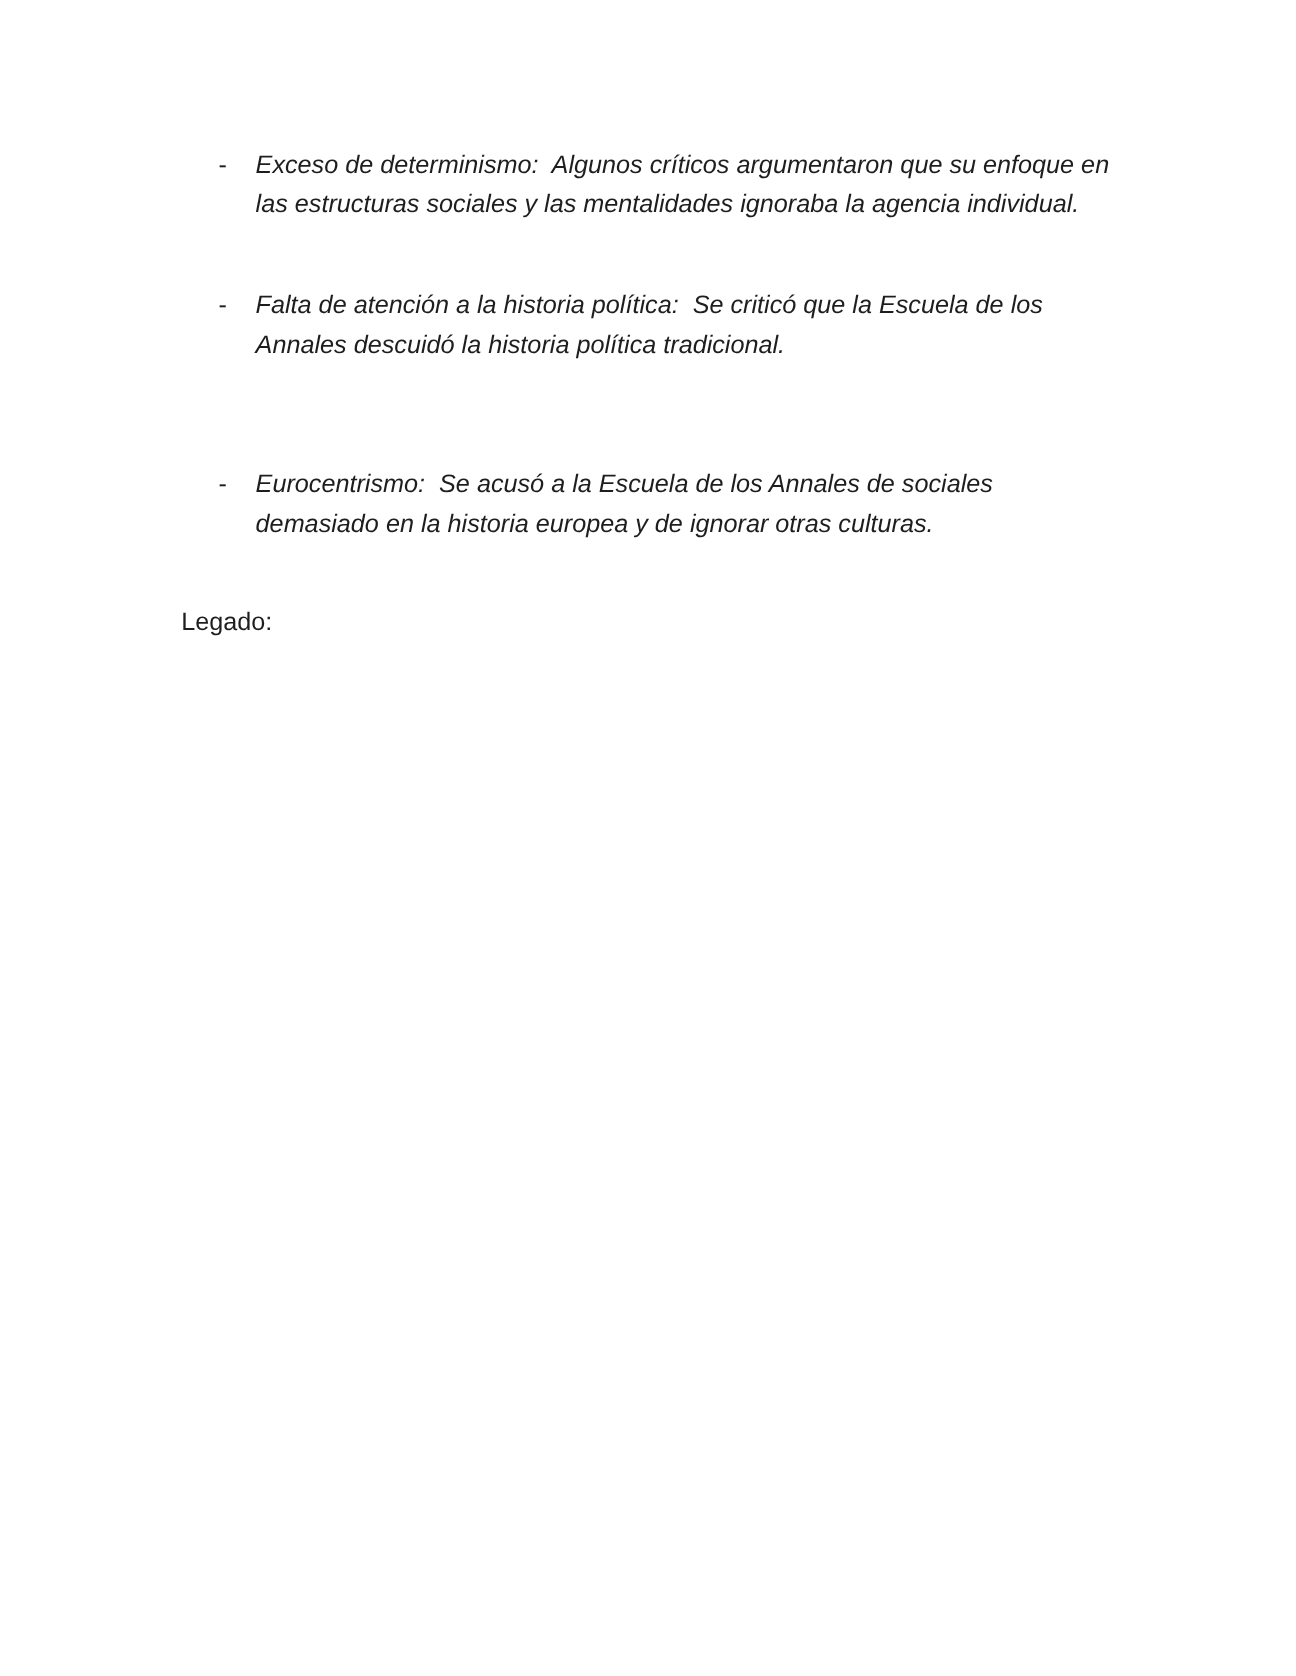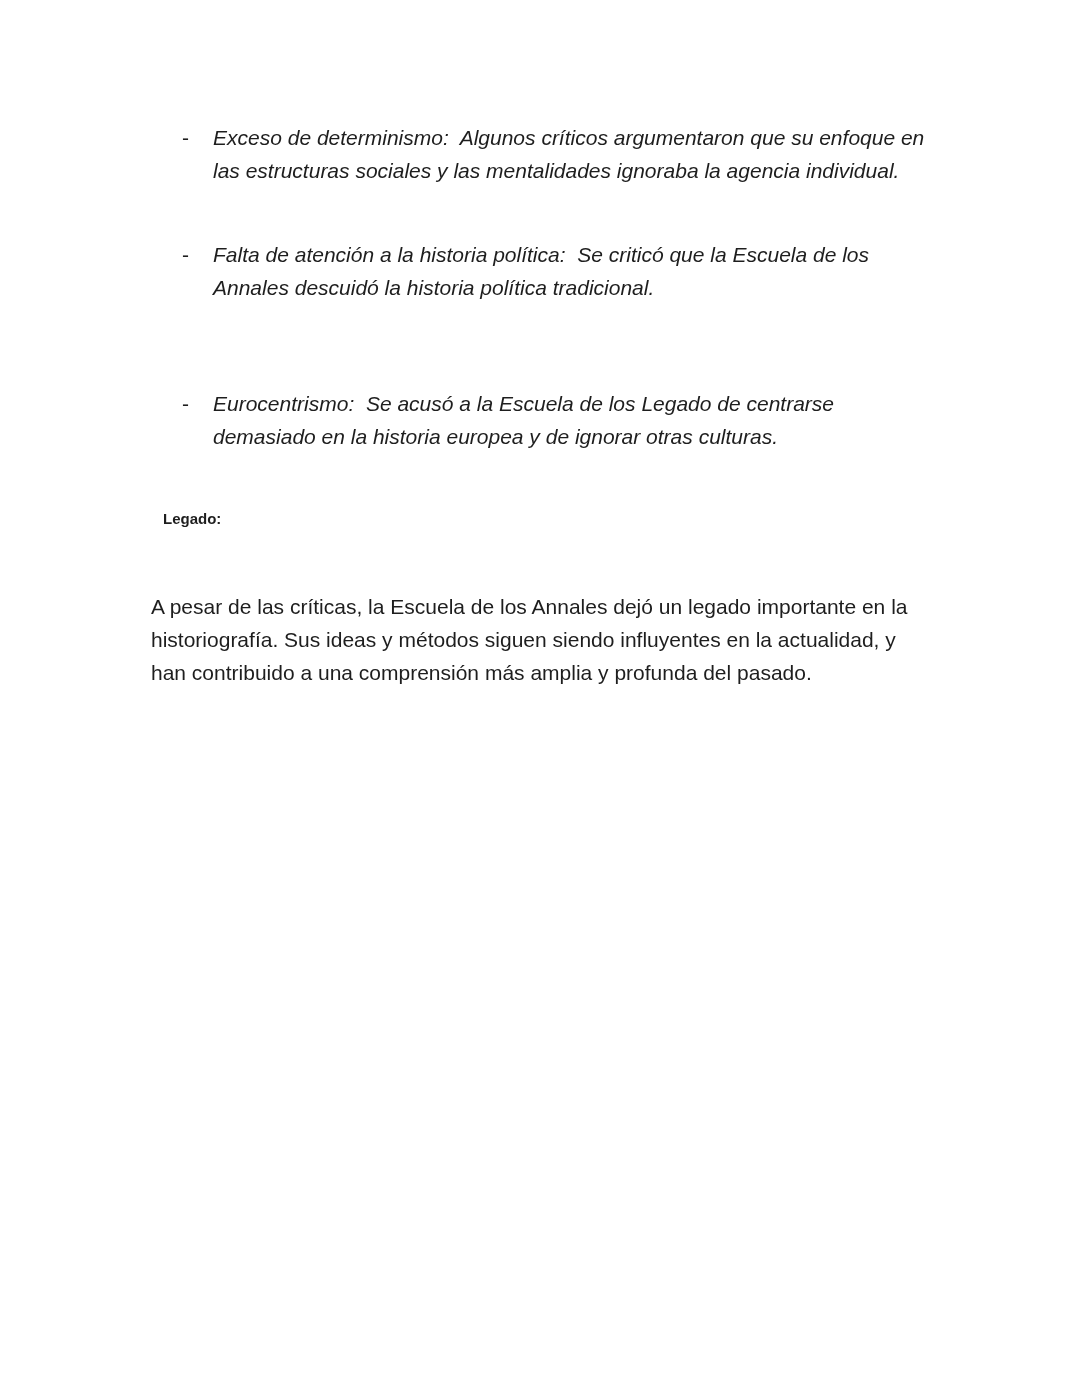--- a/index.html
+++ b/index.html
@@ -38,23 +38,23 @@
     box-sizing: border-box;
     padding-left: 31px;
   }
   .bullet-text {
     flex: 0 1 auto;
     max-width: 719px;
     white-space: pre-wrap;
     font-style: italic;
   }
   .section-heading {
-    margin: 0 0 55px 12px;
-    font-size: 15px;
-    font-weight: 700;
+    margin: 0 0 55px 0;
+    font-size: 21px;
+    font-weight: 400;
     line-height: 33px;
   }
   .body-paragraph {
     margin: 0;
     max-width: 781px;
     white-space: pre-wrap;
   }
 </style>
 </head>
 <body>
@@ -69,23 +69,22 @@
         <span class="bullet-text">Exceso de determinismo:  Algunos críticos argumentaron que su enfoque en las estructuras sociales y las mentalidades ignoraba la agencia individual.</span>
       </div>
 
       <div class="bullet-item gap-after-2">
         <span class="bullet-marker">-</span>
         <span class="bullet-text">Falta de atención a la historia política:  Se criticó que la Escuela de los Annales descuidó la historia política tradicional.</span>
       </div>
 
       <div class="bullet-item gap-after-3">
         <span class="bullet-marker">-</span>
-        <span class="bullet-text">Eurocentrismo:  Se acusó a la Escuela de los Legado de centrarse demasiado en la historia europea y de ignorar otras culturas.</span>
+        <span class="bullet-text">Eurocentrismo:  Se acusó a la Escuela de los Annales de sociales demasiado en la historia europea y de ignorar otras culturas.</span>
       </div>
 
     </div>
 
     <p class="section-heading">Legado:</p>
 
-    <p class="body-paragraph">A pesar de las críticas, la Escuela de los Annales dejó un legado importante en la historiografía. Sus ideas y métodos siguen siendo influyentes en la actualidad, y han contribuido a una comprensión más amplia y profunda del pasado.</p>
 
   </div>
 </div>
 
 </body></html>

